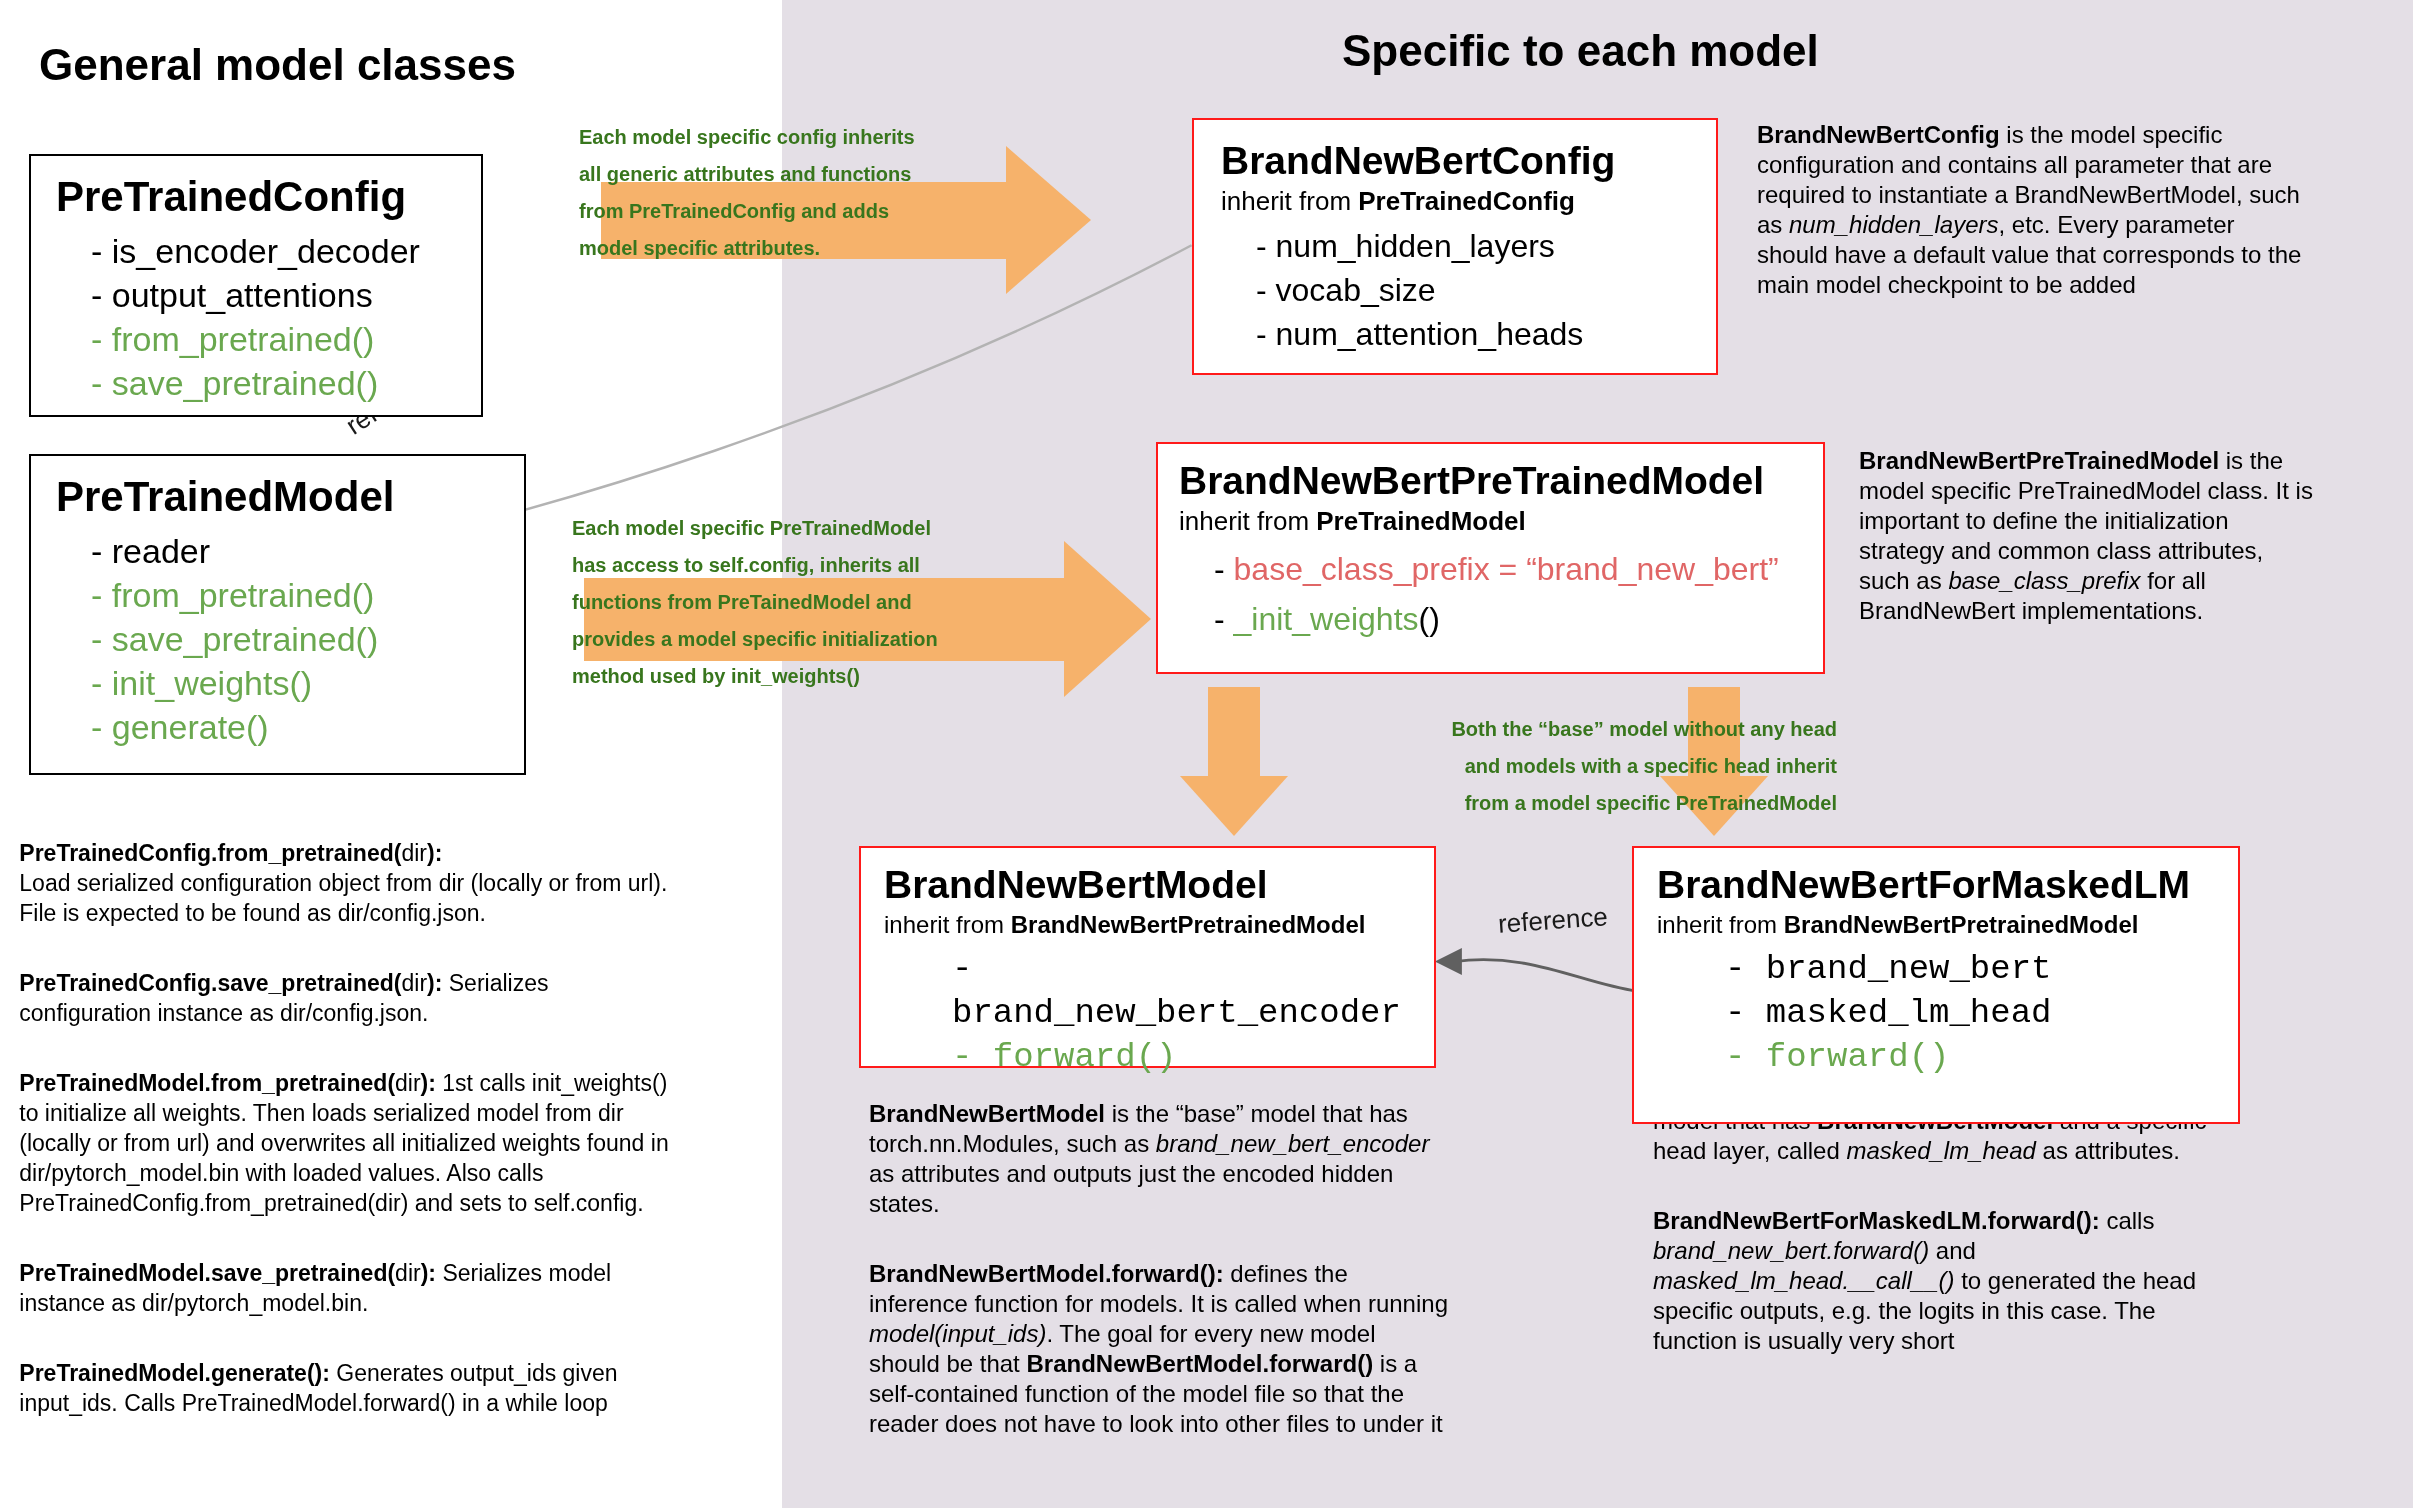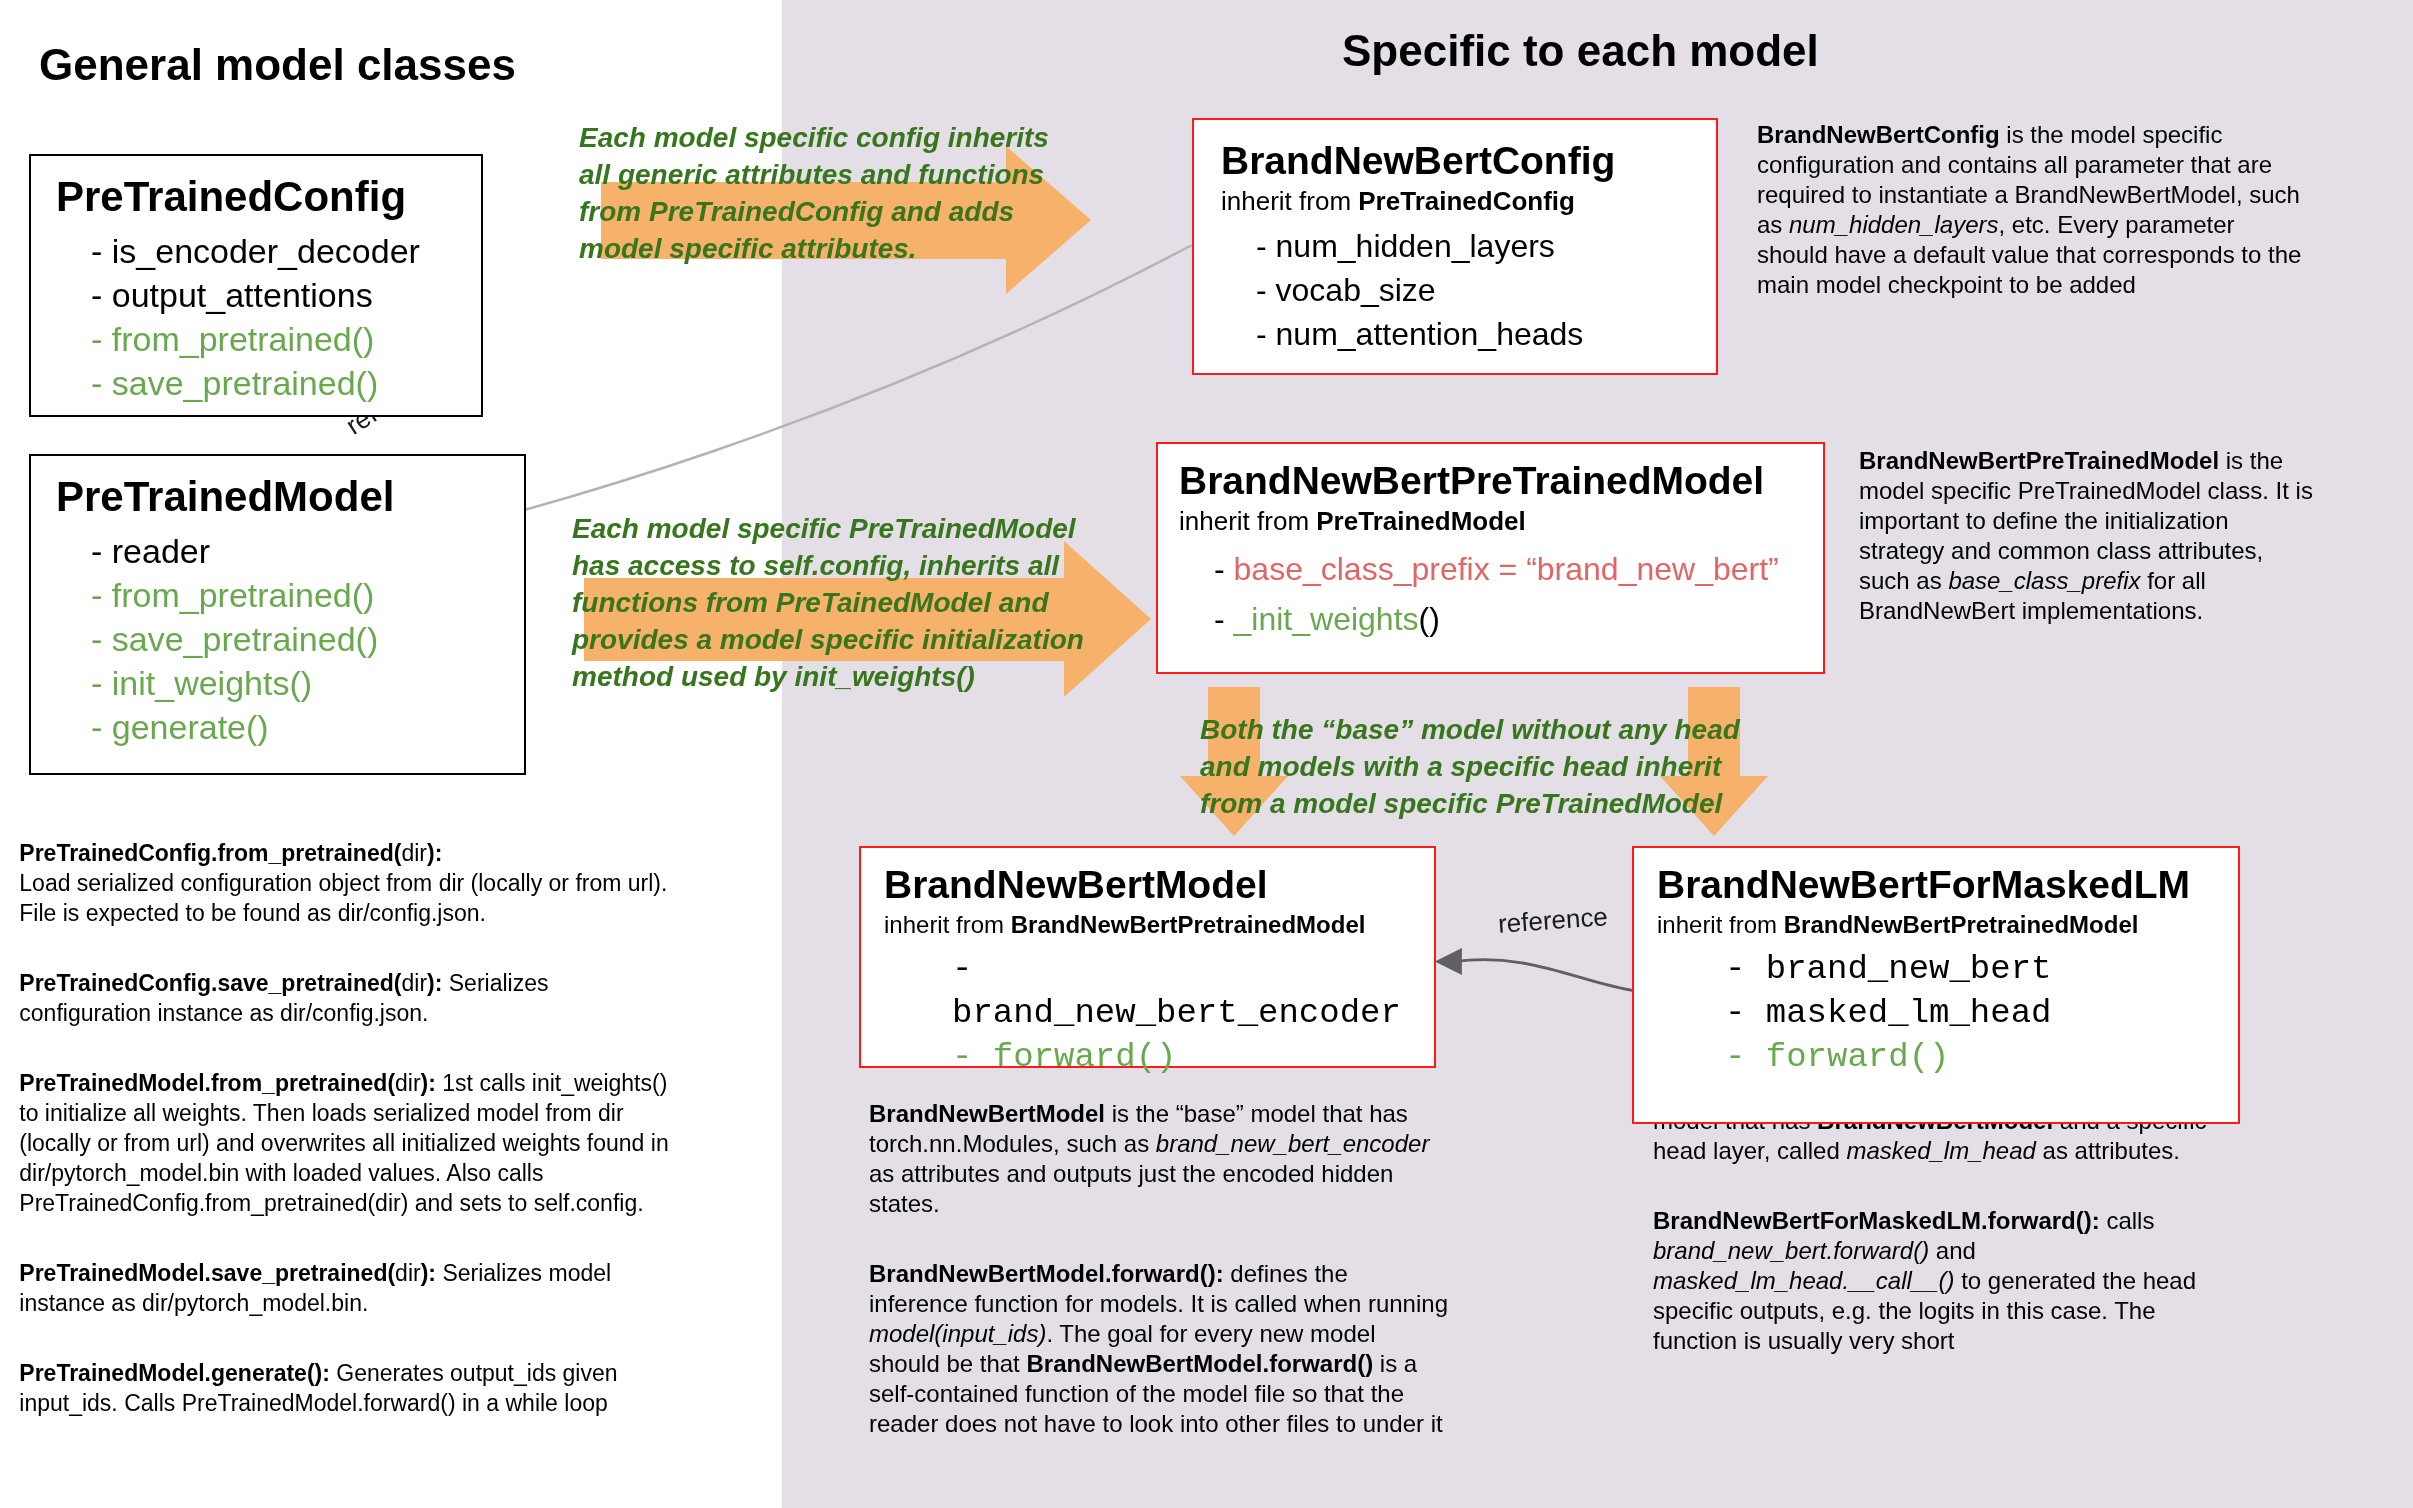--- a/index.html
+++ b/index.html
@@ -23,25 +23,25 @@
   .cbox .members.roomy{line-height:50px;}
   .cbox .members.deep{padding-left:68px;font-family:Liberation Mono, monospace;}
   #box-pretrainedconfig{left:29px;top:154px;width:454px;height:263px;padding:17.4px 25px;}
   #box-pretrainedmodel{left:29px;top:454px;width:497px;height:321px;padding:17.4px 25px;}
   #box-bnbconfig{left:1192px;top:118px;width:526px;height:257px;padding:19.3px 27px;}
   #box-bnbpretrained{left:1156px;top:442px;width:669px;height:232px;padding:15.4px 21px;}
   #box-bnbmodel{left:859px;top:846px;width:577px;height:222px;padding:15.4px 23px;}
   #box-bnbmaskedlm{left:1632px;top:846px;width:608px;height:278px;padding:15.4px 23px;}
 
   
-  .gnote{position:absolute;font-weight:bold;font-size:28px;line-height:37px;
-         color:var(--c-dark-green);white-space:pre-line;z-index:2;font-style:italic;}
+  .gnote{position:absolute;font-weight:bold;font-size:20px;line-height:37px;
+         color:var(--c-dark-green);white-space:pre-line;z-index:2;}
   #gnote-config{left:579px;top:119px;width:599px;}
   #gnote-model{left:572px;top:510px;width:618px;}
-  #gnote-heads{left:1200px;top:711px;width:637px;}
+  #gnote-heads{left:1200px;top:711px;width:637px;text-align:right;}
 
   
   .oarrow{position:absolute;z-index:1;}
   .oarrow .body{position:absolute;background:var(--c-orange);}
   .oarrow .head{position:absolute;width:0;height:0;}
   #arrow-config .body{left:601px;top:182px;width:406px;height:77px;}
   #arrow-config .head{left:1006px;top:146px;border-top:74px solid transparent;
       border-bottom:74px solid transparent;border-left:85px solid var(--c-orange);}
   #arrow-model .body{left:584px;top:578px;width:480px;height:83px;}
   #arrow-model .head{left:1064px;top:541px;border-top:78px solid transparent;

